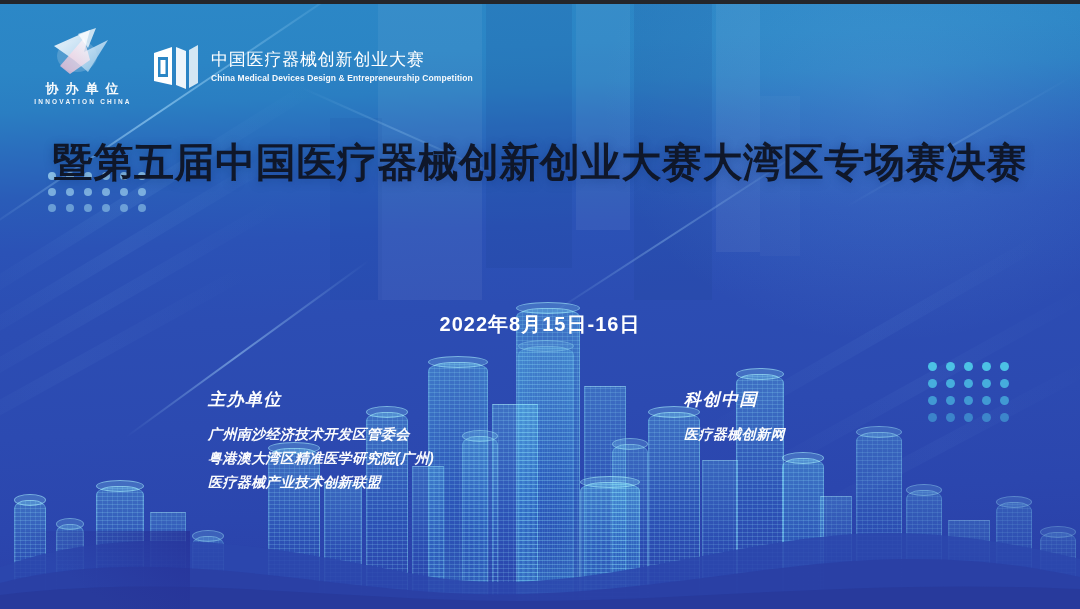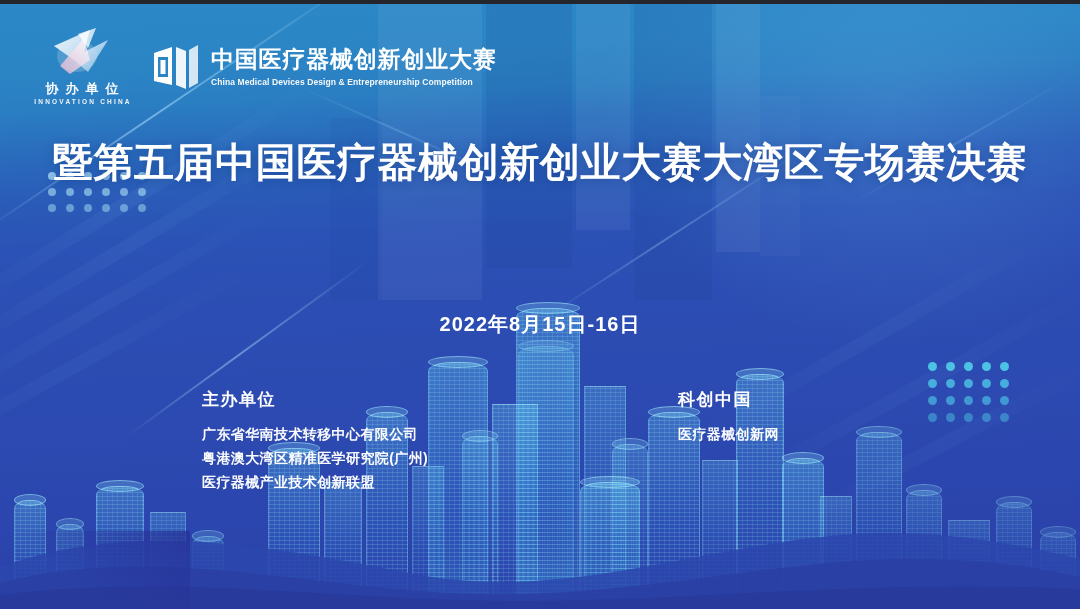--- a/index.html
+++ b/index.html
@@ -117,50 +117,50 @@
   }
   .ic-en {
     color: #ffffff; font-size: 6.5px; letter-spacing: 2.2px;
     font-weight: 700; white-space: nowrap; text-indent: 2px; opacity: .92;
   }
 
   .logo-cmdc { display: flex; align-items: center; gap: 11px; }
   .cmdc-mark { width: 48px; height: 46px; }
   .cmdc-text { display: flex; flex-direction: column; gap: 2px; }
   .cmdc-cn {
-    color: #fff; font-size: 23px; font-weight: 700; letter-spacing: .8px; white-space: nowrap;
+    color: #fff; font-size: 17px; font-weight: 400; letter-spacing: .8px; white-space: nowrap;
   }
   .cmdc-en {
     color: #fff; font-size: 8.5px; font-weight: 700; letter-spacing: .1px; white-space: nowrap;
     opacity: .95;
   }
 
   .headline {
     position: absolute; left: 0; right: 0; top: 128px;
     text-align: center;
   }
   .h-line1 {
     color: #ffffff; font-size: 42px; font-weight: 700;
     letter-spacing: 1.5px; line-height: 1.12; white-space: nowrap;
     text-shadow: 0 2px 10px rgba(10,40,110,0.35);
   }
   .h-line2 {
-    color: #ffffff; font-size: 40px; font-weight: 700;
+    color: #0f172a; font-size: 40px; font-weight: 700;
     letter-spacing: .6px; line-height: 1.12; white-space: nowrap;
     margin-top: 12px;
     text-shadow: 0 2px 10px rgba(10,40,110,0.35);
   }
 
   .date {
     position: absolute; left: 0; right: 0; top: 311px;
     text-align: center;
     color: #ffffff; font-size: 20px; font-weight: 700; letter-spacing: 1px;
   }
 
-  .orgs { position: absolute; left: 2px; right: 0; top: 388px; height: 120px; }
+  .orgs { position: absolute; left: 8px; right: 0; top: 388px; height: 120px; font-style: italic; }
   .org-col { position: absolute; }
   .org-col.left  { left: 200px; }
   .org-col.right { left: 676px; }
   .org-title {
     color: #ffffff; font-size: 17px; font-weight: 700; letter-spacing: 1.5px;
     margin-bottom: 11px;
   }
   .org-line {
     color: #ffffff; font-size: 14px; font-weight: 700; letter-spacing: .4px;
     line-height: 1.72; white-space: nowrap;
@@ -328,21 +328,21 @@
     <div class="headline">
       <div class="h-line2">暨第五届中国医疗器械创新创业大赛大湾区专场赛决赛</div>
     </div>
 
     <div class="date">2022年8月15日-16日</div>
 
     <div class="orgs">
 
       <div class="org-col left">
         <div class="org-title">主办单位</div>
-        <div class="org-line">广东省华南技术转移中心有限公司</div>
+        <div class="org-line">广州南沙经济技术开发区管委会</div>
         <div class="org-line">粤港澳大湾区精准医学研究院(广州)</div>
         <div class="org-line">医疗器械产业技术创新联盟</div>
       </div>
 
       <div class="org-col right">
         <div class="org-title">科创中国</div>
         <div class="org-line">医疗器械创新网</div>
       </div>
 
     </div>

